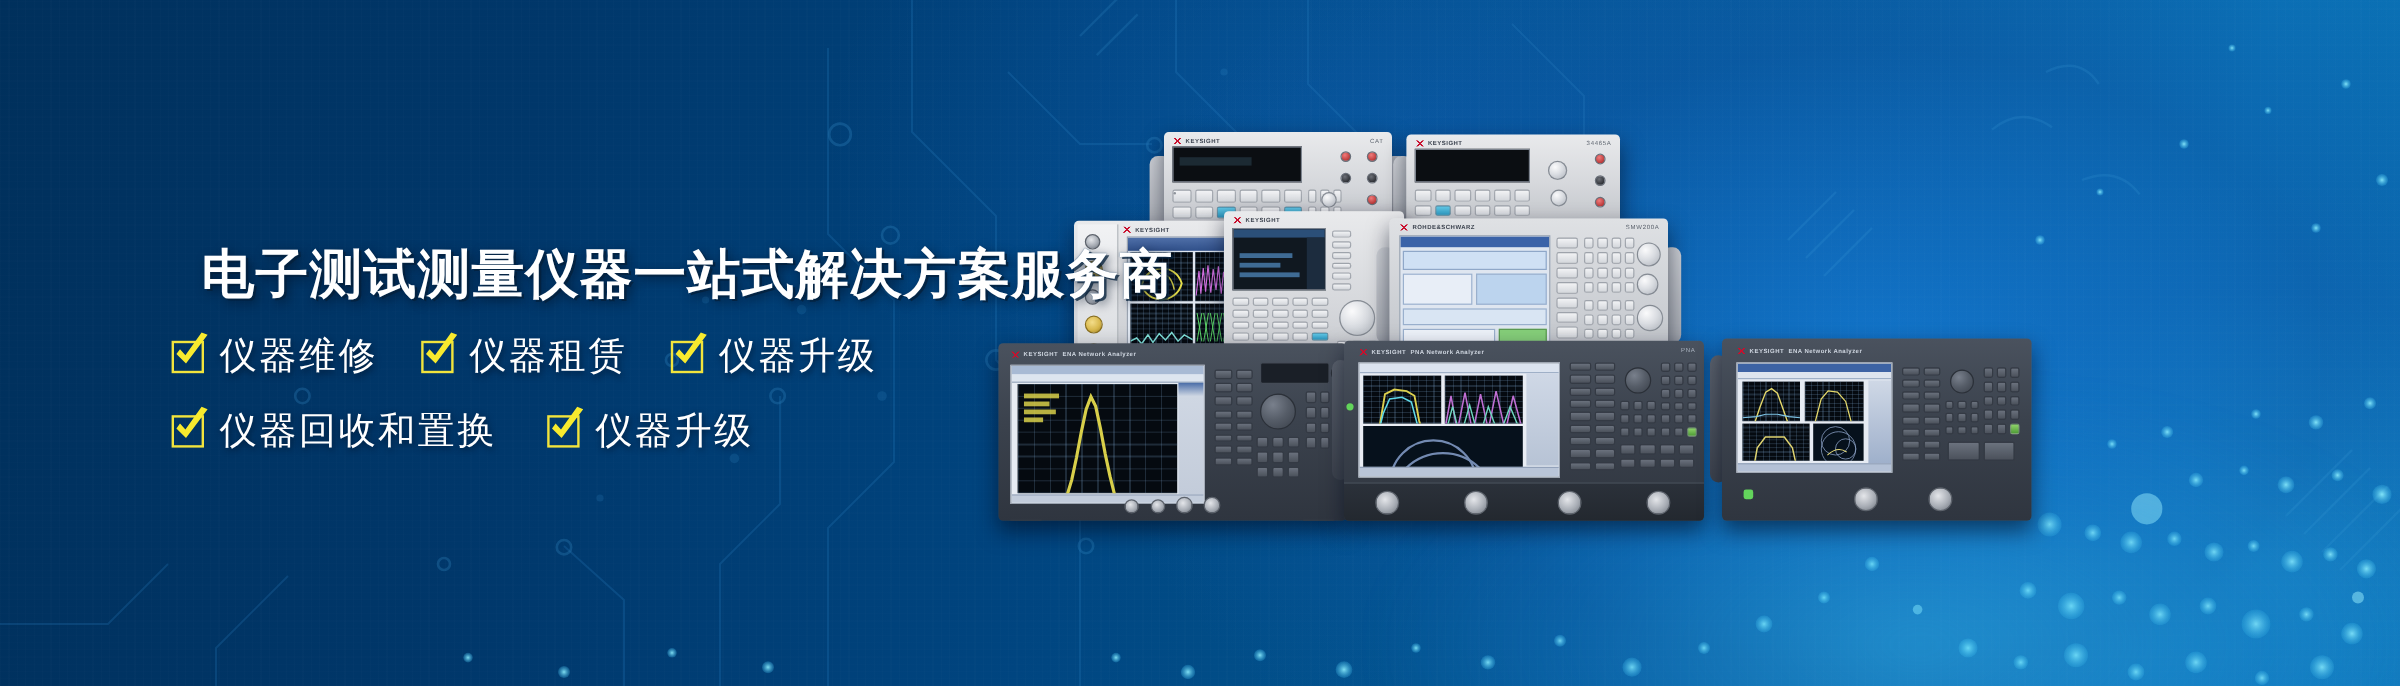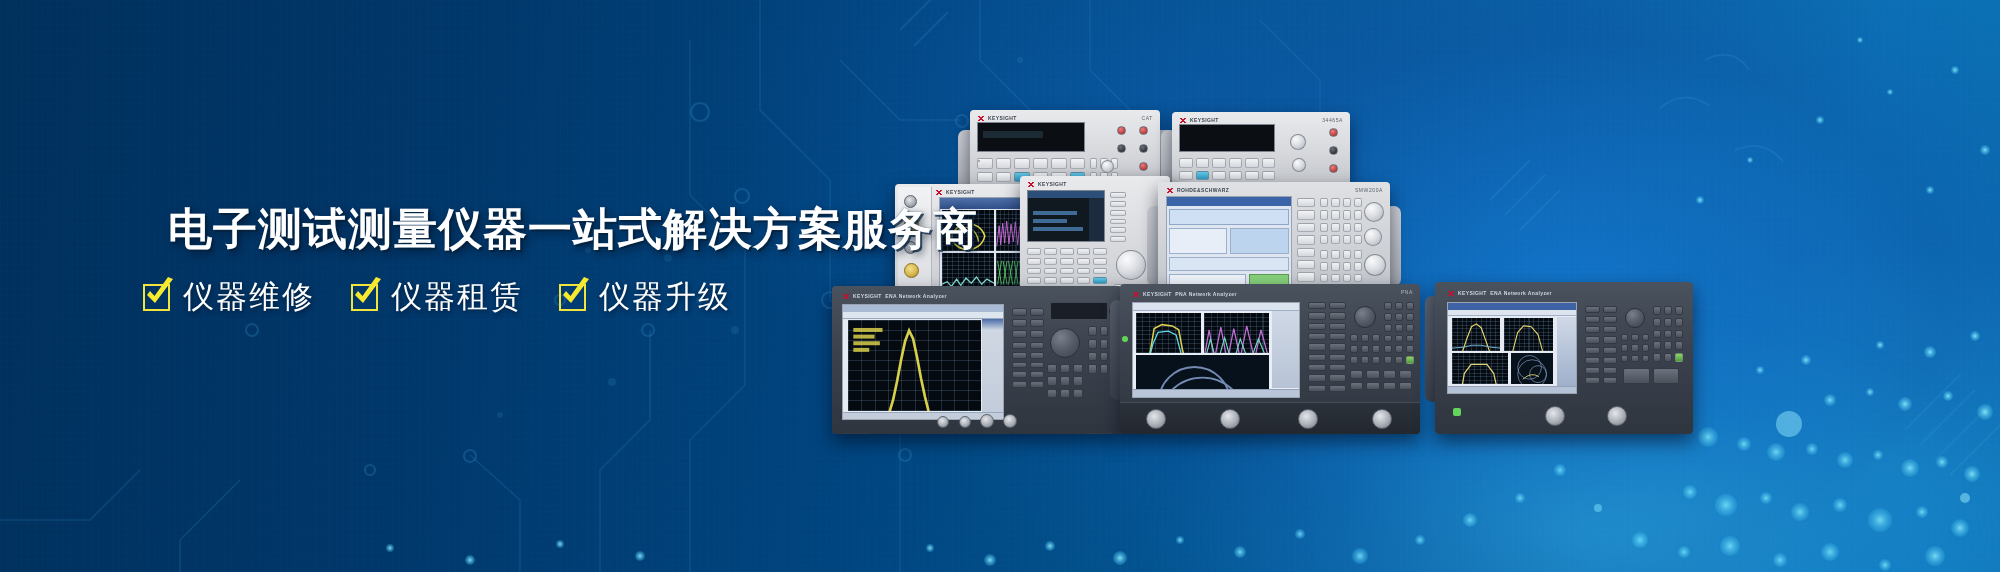--- a/index.html
+++ b/index.html
@@ -997,17 +997,38 @@
           <span class="checkbox">
             <svg class="tick" viewBox="0 0 34 34">
               <path d="M5 19 L13 27 L31 3 L26 1 L12.5 20 L8 15 Z" fill="#f7ea2e"></path>
             </svg>
           </span>
           <span class="feature-label">仪器升级</span>
         </div>
 
       </div>
 
+      <div class="feature-row">
+
+        <div class="feature gap-b">
+          <span class="checkbox">
+            <svg class="tick" viewBox="0 0 34 34">
+              <path d="M5 19 L13 27 L31 3 L26 1 L12.5 20 L8 15 Z" fill="#f7ea2e"></path>
+            </svg>
+          </span>
+          <span class="feature-label">仪器回收和置换</span>
+        </div>
+
+        <div class="feature">
+          <span class="checkbox">
+            <svg class="tick" viewBox="0 0 34 34">
+              <path d="M5 19 L13 27 L31 3 L26 1 L12.5 20 L8 15 Z" fill="#f7ea2e"></path>
+            </svg>
+          </span>
+          <span class="feature-label">仪器升级</span>
+        </div>
+
+      </div>
 
     </div>
   </div>
 
 </div>
 
 </body></html>

